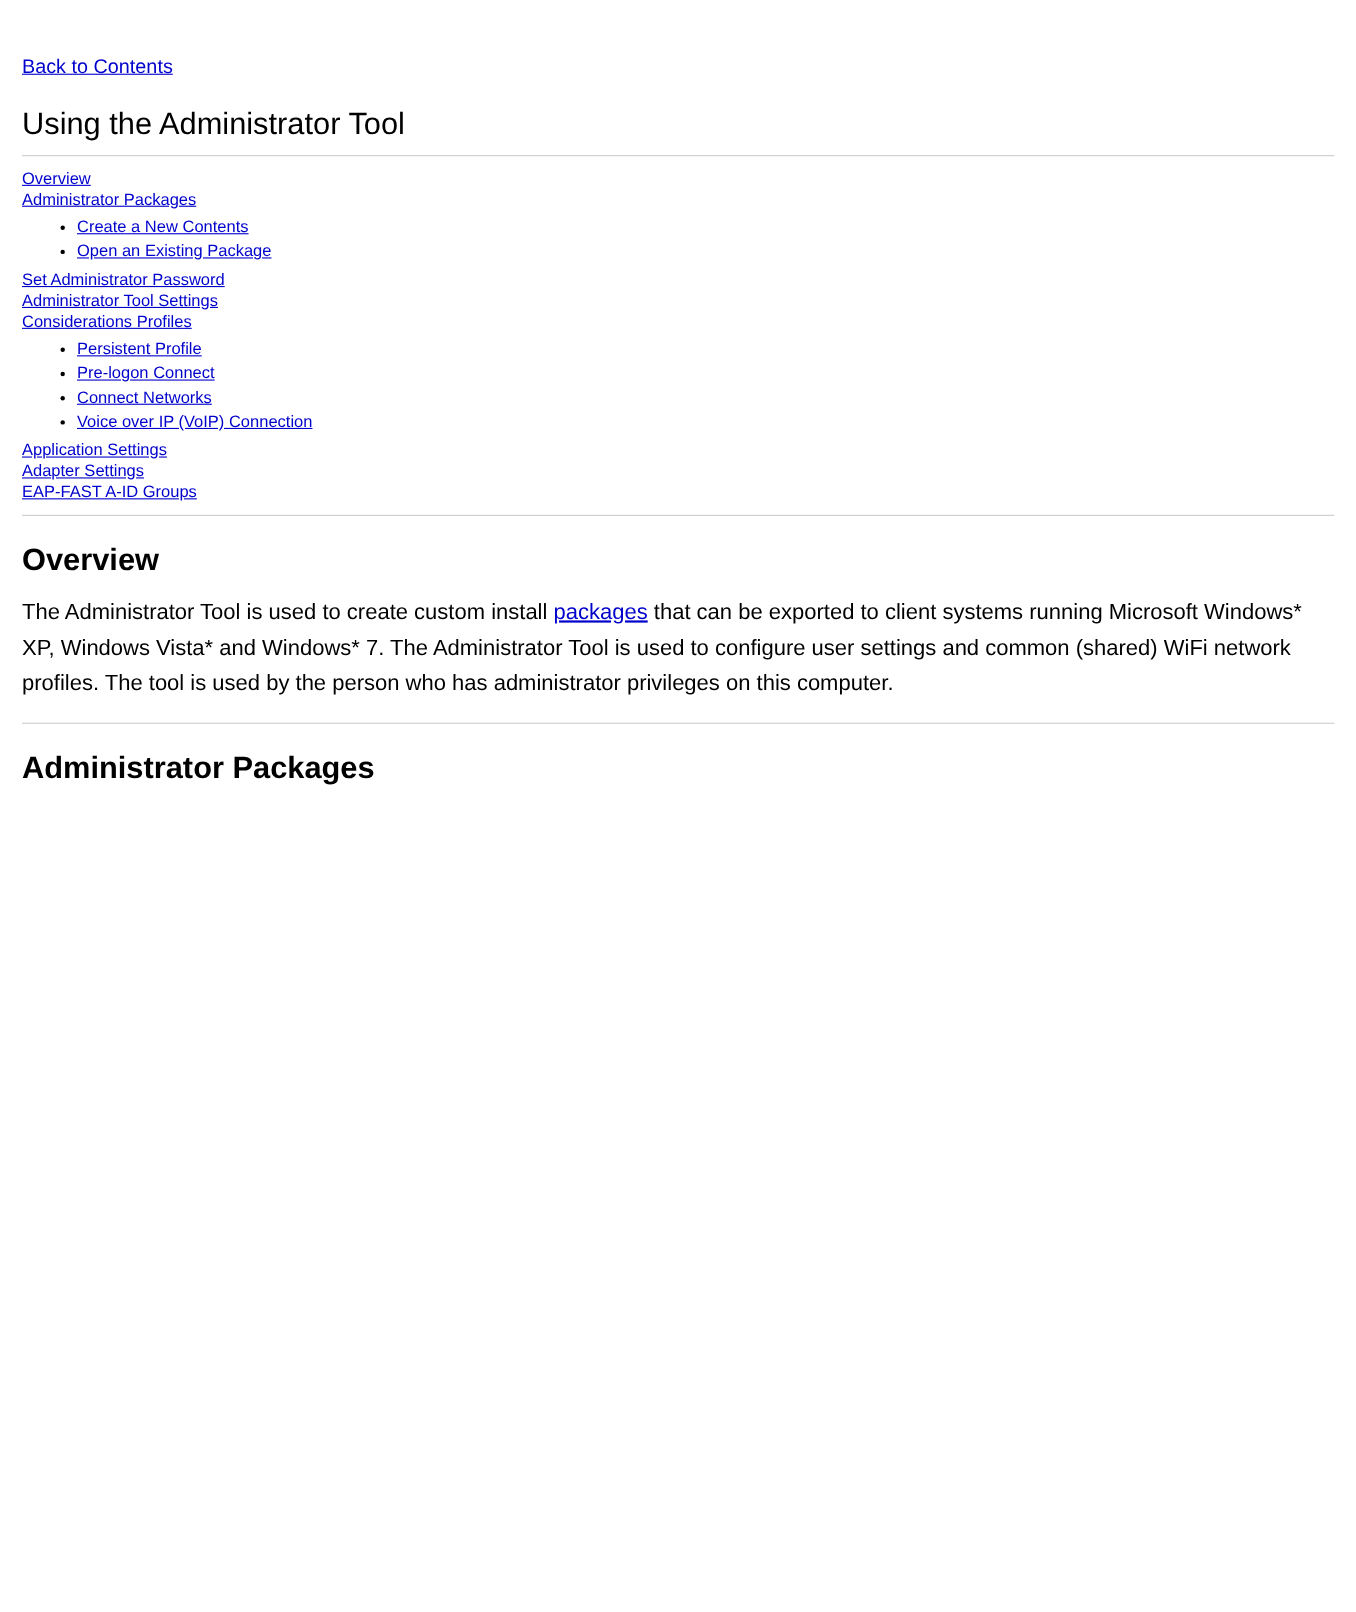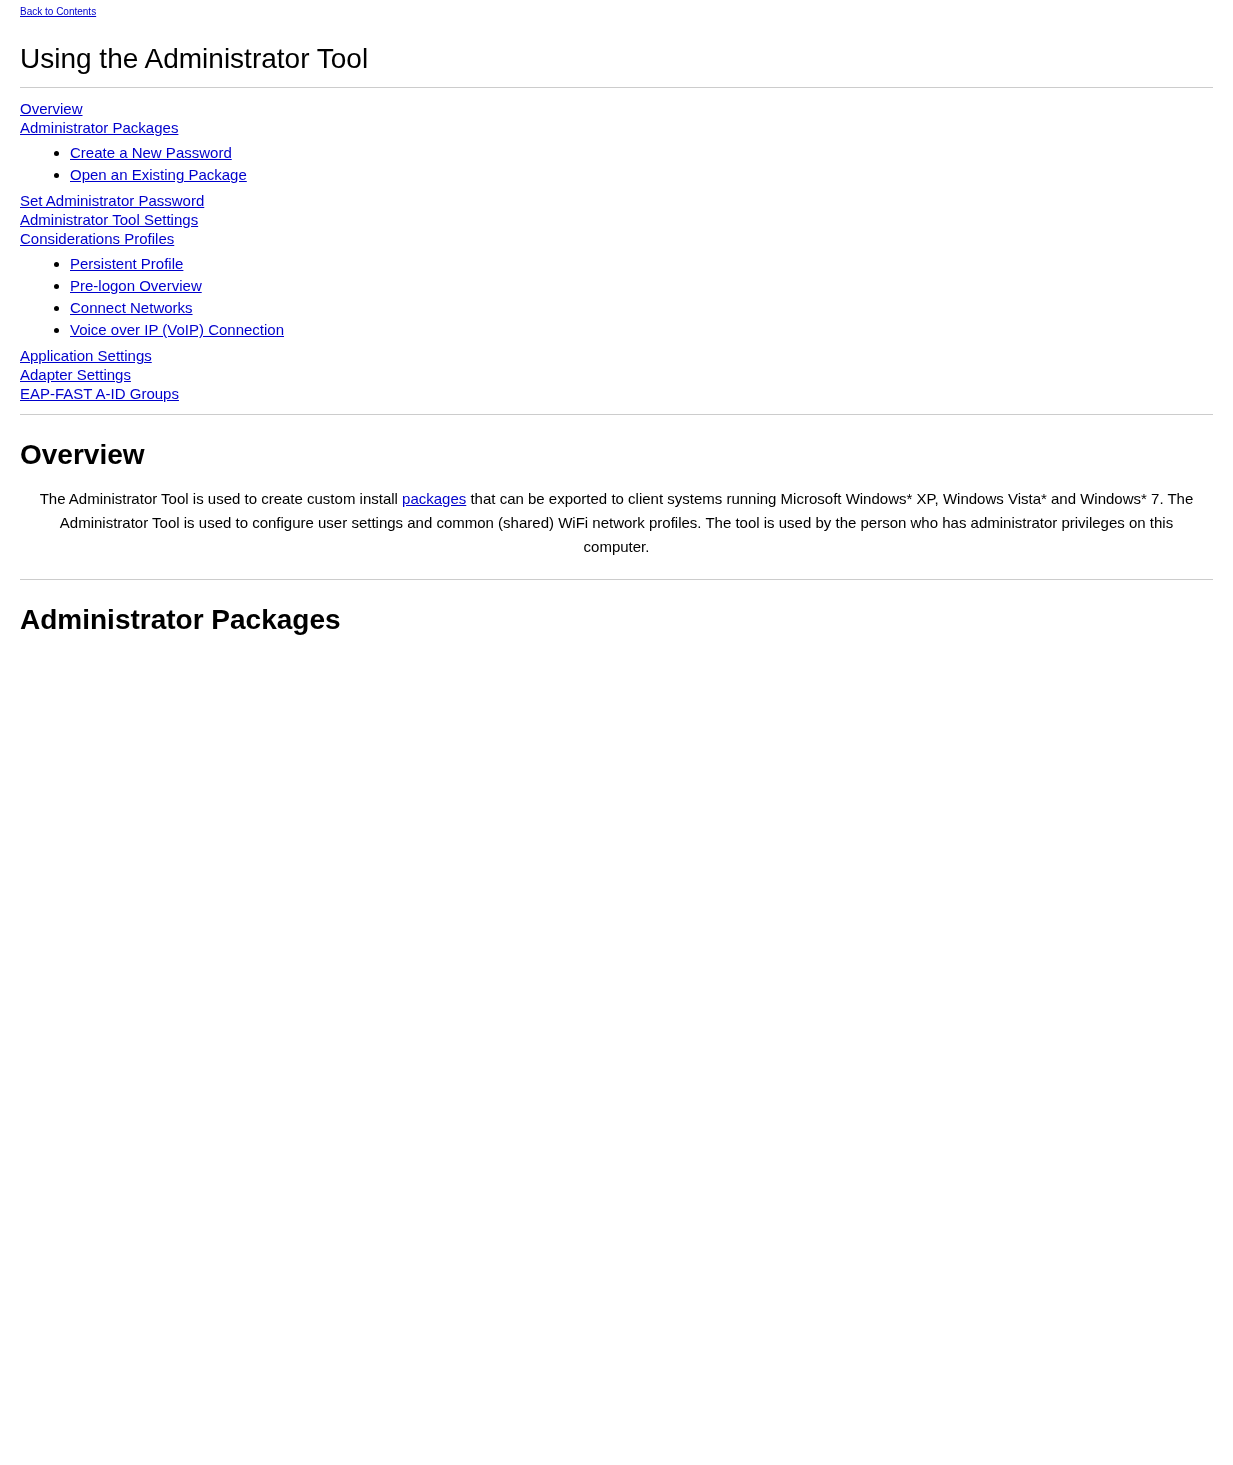--- a/index.html
+++ b/index.html
@@ -16,22 +16,23 @@
       max-width: 1233px;
     }
     a {
       color: #0000cc;
       text-decoration: underline;
       cursor: pointer;
     }
     .back-link {
       display: block;
       padding: 6px 0;
-      font-size: 10px;
+      font-size: 18px;
       border-bottom: none;
+      margin-top: 44px;
     }
     h1.page-title {
       font-size: 28px;
       font-weight: normal;
       margin: 20px 0 10px 0;
     }
     hr.divider {
       border: none;
       border-top: 1px solid #ccc;
       margin: 12px 0;
@@ -54,24 +55,23 @@
     }
     ul.toc-list li a {
       font-size: 15px;
     }
     h2.section-title {
       font-size: 28px;
       font-weight: bold;
       margin: 24px 0 16px 0;
     }
     p.body-text {
-      font-size: 15px;
+      font-size: 20px;
       line-height: 1.6;
-      margin: 12px 16px;
-      text-align: center;
+      margin: 12px 0;
     }
     .section-block {
       margin: 10px 0 20px 0;
     }
   </style>
 </head>
 <body>
 
 <a class="back-link" href="#">Back to Contents</a>
 
@@ -79,37 +79,37 @@
 
 <hr class="divider">
 
 <div class="toc-section">
 
   <a class="toc-link" href="#overview">Overview</a>
   <a class="toc-link" href="#admin-packages">Administrator Packages</a>
 
   <ul class="toc-list">
     <li>
-      <a href="#create-new-package">Create a New Password</a>
+      <a href="#create-new-package">Create a New Contents</a>
     </li>
     <li>
       <a href="#open-existing-package">Open an Existing Package</a>
     </li>
   </ul>
 
   <a class="toc-link" href="#set-admin-password">Set Administrator Password</a>
   <a class="toc-link" href="#admin-tool-settings">Administrator Tool Settings</a>
   <a class="toc-link" href="#admin-profiles">Considerations Profiles</a>
 
   <ul class="toc-list">
     <li>
       <a href="#persistent-profile">Persistent Profile </a>
     </li>
     <li>
-      <a href="#pre-logon-connect">Pre-logon Overview</a>
+      <a href="#pre-logon-connect">Pre-logon Connect</a>
     </li>
     <li>
       <a href="#exclude-networks">Connect Networks</a>
     </li>
     <li>
       <a href="#voip-connection">Voice over IP (VoIP) Connection</a>
     </li>
   </ul>
 
   <a class="toc-link" href="#app-settings">Application Settings</a>

